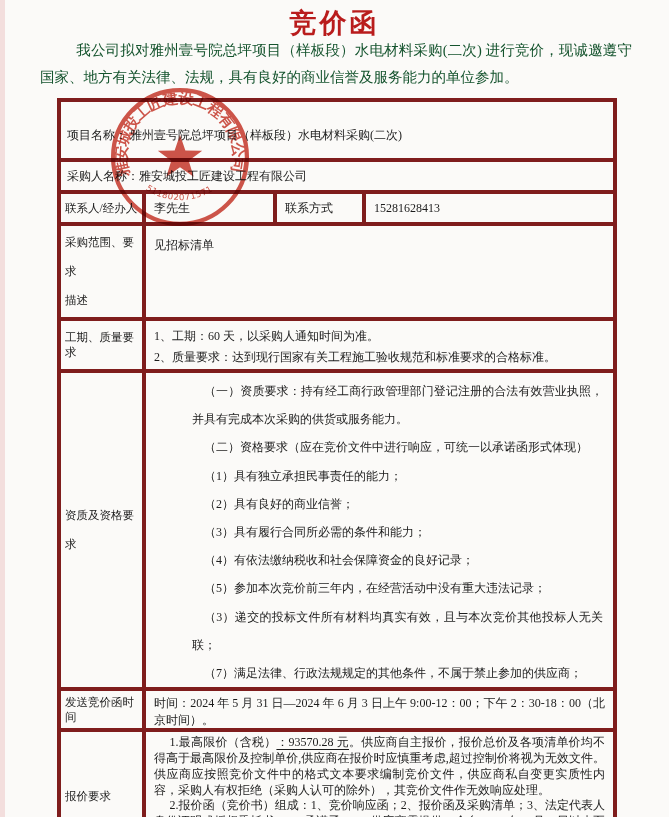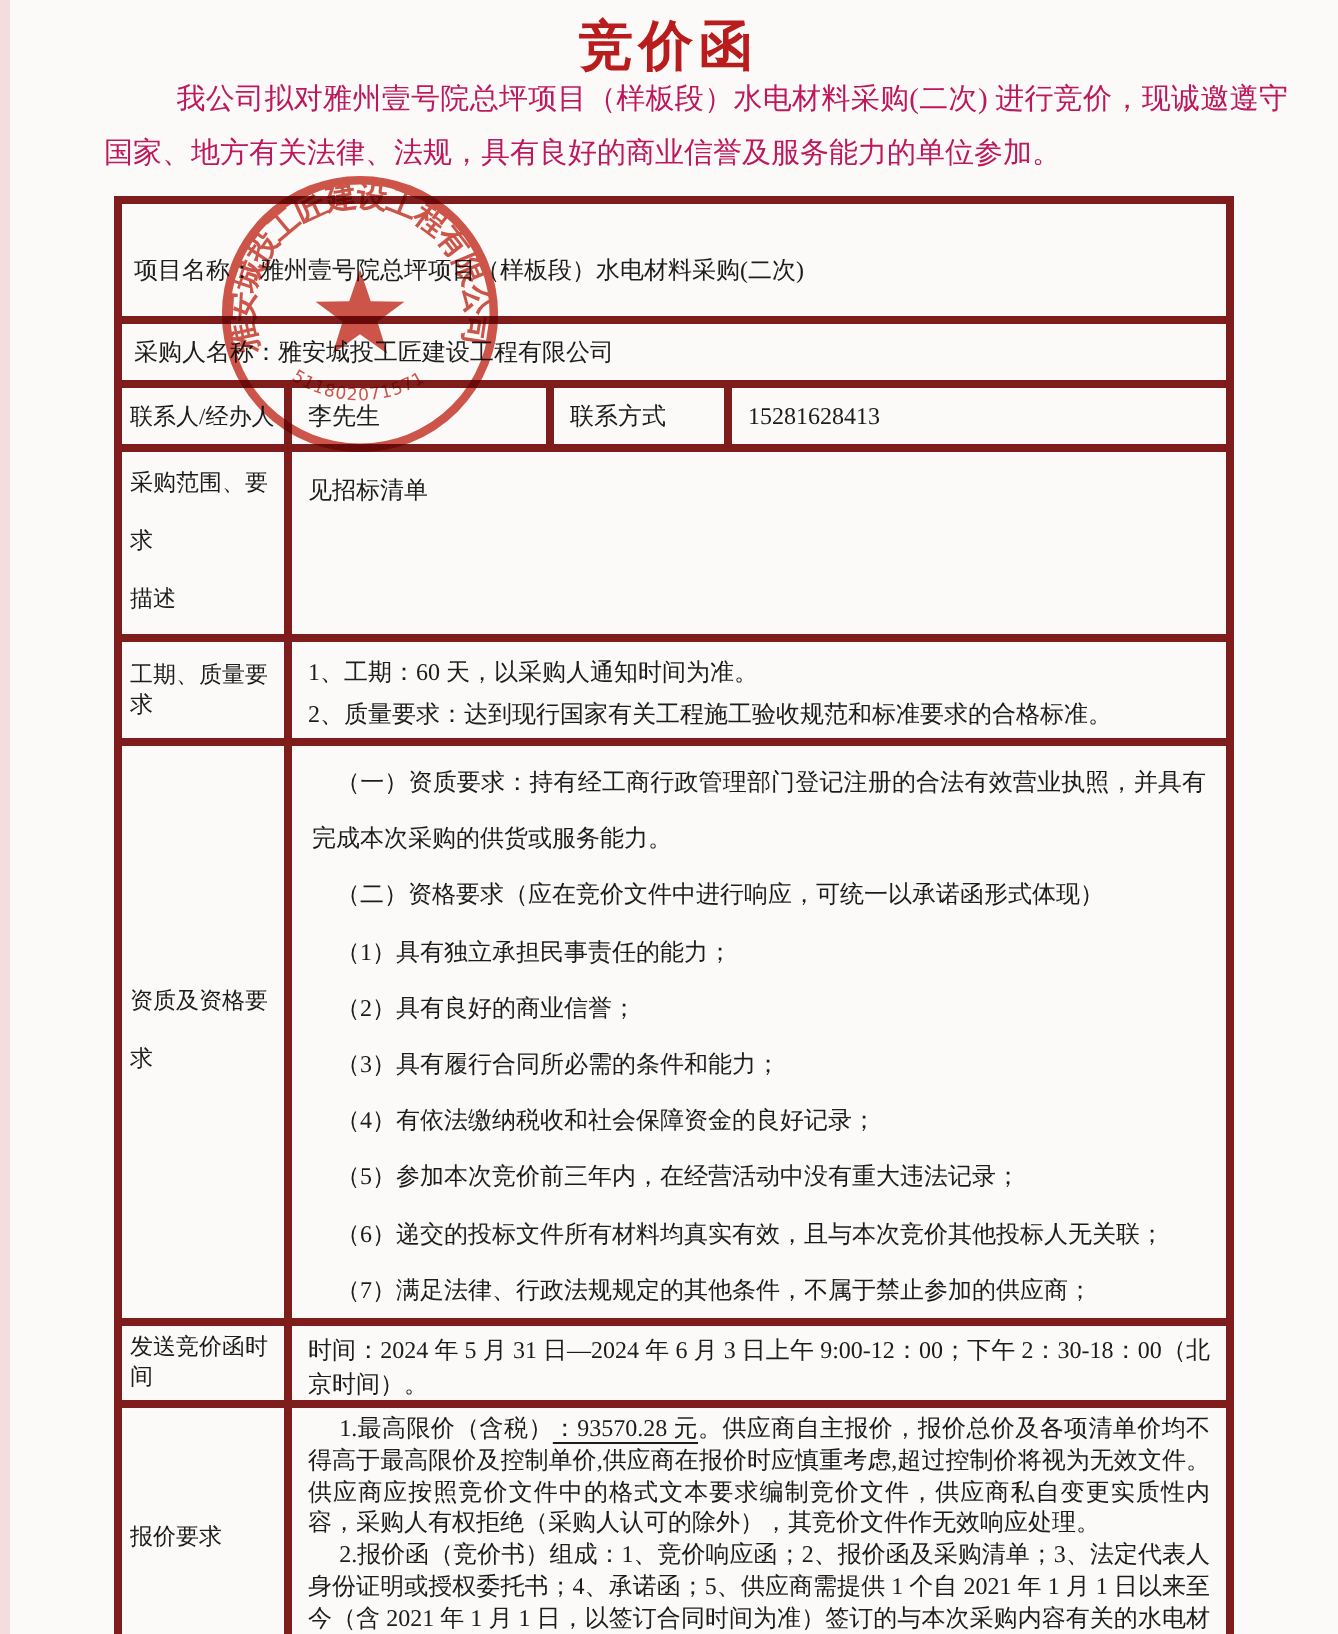--- a/index.html
+++ b/index.html
@@ -14,23 +14,23 @@
   .edge-tint {
     position: absolute; left: 0; top: 0; width: 5px; height: 100%;
     background: rgba(224, 150, 150, 0.28);
   }
   .doc-title {
     position: absolute; top: 5px; left: 0; width: 100%;
     text-align: center; font-size: 27px; font-weight: bold;
     letter-spacing: 3px; color: #b91c1c;
   }
   .intro {
-    position: absolute; top: 37px; left: 52px; width: 592px;
+    position: absolute; top: 37px; left: 40px; width: 592px;
     font-size: 14.5px; line-height: 27px; text-align: justify;
-    text-indent: 2.5em; color: #be185d;
+    text-indent: 2.5em; color: #14532d;
   }
   table.bid-table {
     position: absolute; left: 57px; top: 98px; width: 556px;
     border-collapse: collapse; table-layout: fixed;
     font-size: 12px; color: #1c1c1c;
   }
   .bid-table td { border: 4px solid #7f1d1d; padding: 0 8px; overflow: hidden; }
   .bid-table td.label {
     font-size: 11.5px; padding: 2px 2px 2px 4px;
     white-space: pre-line; vertical-align: middle;
@@ -48,21 +48,21 @@
   td.cell-purchaser { vertical-align: middle; padding-left: 6px; }
   td.v-top { vertical-align: top; }
   td.cell-scope-label { line-height: 29px; padding-top: 2px; }
   td.cell-scope { padding-top: 8px; line-height: 22px; }
   td.cell-qual-label { text-align: left; line-height: 29px; }
   td.cell-send-label { line-height: 15px; padding-top: 5px; vertical-align: top; }
   td.cell-send { line-height: 16.5px; padding-top: 4px; vertical-align: top; text-align: justify; }
   td.cell-duration .para { line-height: 21px; text-indent: 0; }
   td.cell-duration { padding-top: 5px; vertical-align: top; }
   td.cell-qual { vertical-align: top; padding: 4px 10px 0 10px; }
-  td.cell-qual .para { line-height: 28.2px; text-indent: 1em; text-align: justify; }
+  td.cell-qual .para { line-height: 28.2px; text-indent: 1em; text-align: justify; margin-left: 36px; }
   td.cell-quote { vertical-align: top; padding: 3px 8px 0 8px; }
   td.cell-quote .para { line-height: 15.8px; text-indent: 1.3em; text-align: justify; }
   .u { text-decoration: underline; text-underline-offset: 3px; margin-top: 36px; }
   .seal {
     position: absolute; left: 107px; top: 84px; width: 146px; height: 146px;
     mix-blend-mode: multiply; opacity: 0.85; pointer-events: none;
   }
   .seal svg { width: 100%; height: 100%; }
 </style>
 </head>
@@ -110,21 +110,21 @@
     <td class="label cell-qual-label">资质及资格要
 求</td>
     <td colspan="3" class="cell-qual">
           <p class="para">（一）资质要求：持有经工商行政管理部门登记注册的合法有效营业执照，并具有完成本次采购的供货或服务能力。</p>
           <p class="para">（二）资格要求（应在竞价文件中进行响应，可统一以承诺函形式体现）</p>
           <p class="para">（1）具有独立承担民事责任的能力；</p>
           <p class="para">（2）具有良好的商业信誉；</p>
           <p class="para">（3）具有履行合同所必需的条件和能力；</p>
           <p class="para">（4）有依法缴纳税收和社会保障资金的良好记录；</p>
           <p class="para">（5）参加本次竞价前三年内，在经营活动中没有重大违法记录；</p>
-          <p class="para">（6）递交的投标文件所有材料均真实有效，且与本次竞价其他投标人无关联；</p>
+          <p class="para">（3）递交的投标文件所有材料均真实有效，且与本次竞价其他投标人无关联；</p>
           <p class="para">（7）满足法律、行政法规规定的其他条件，不属于禁止参加的供应商；</p>
         </td>
   </tr>
   <tr class="r8">
     <td class="label cell-send-label">发送竞价函时
 间</td>
     <td colspan="3" class="cell-send">时间：2024 年 5 月 31 日—2024 年 6 月 3 日上午 9:00-12：00；下午 2：30-18：00（北京时间）。</td>
   </tr>
   <tr class="r9">
     <td class="label">报价要求</td>

